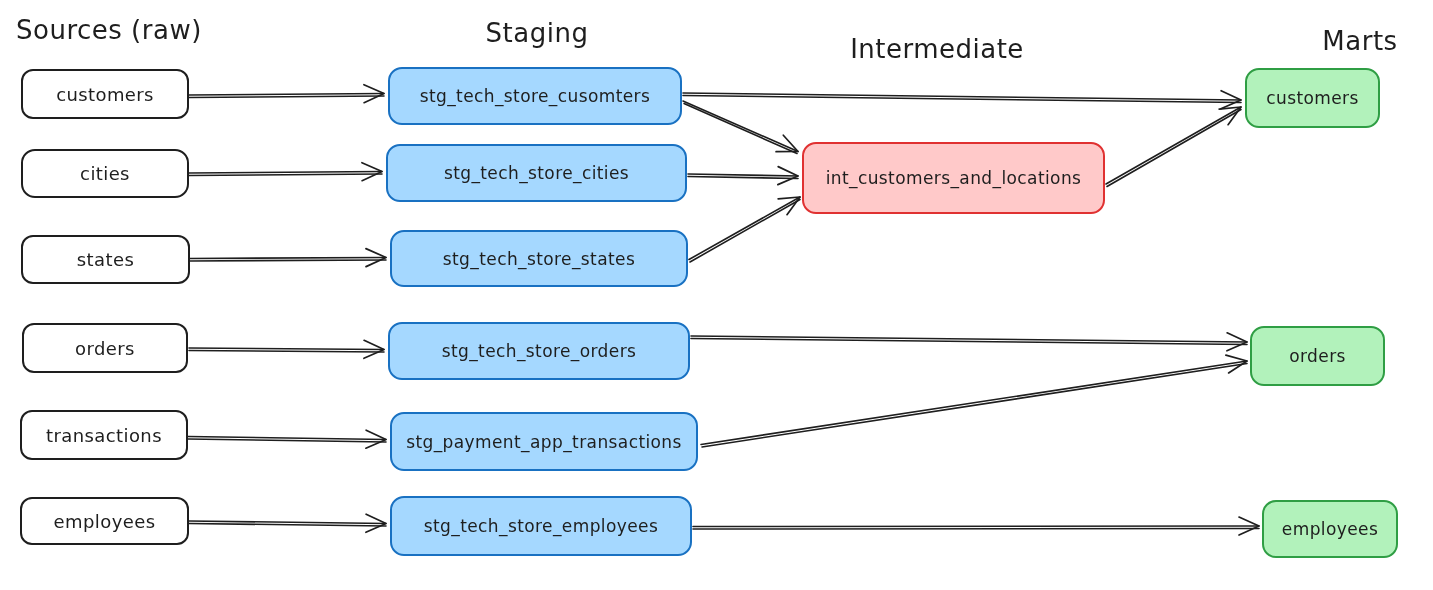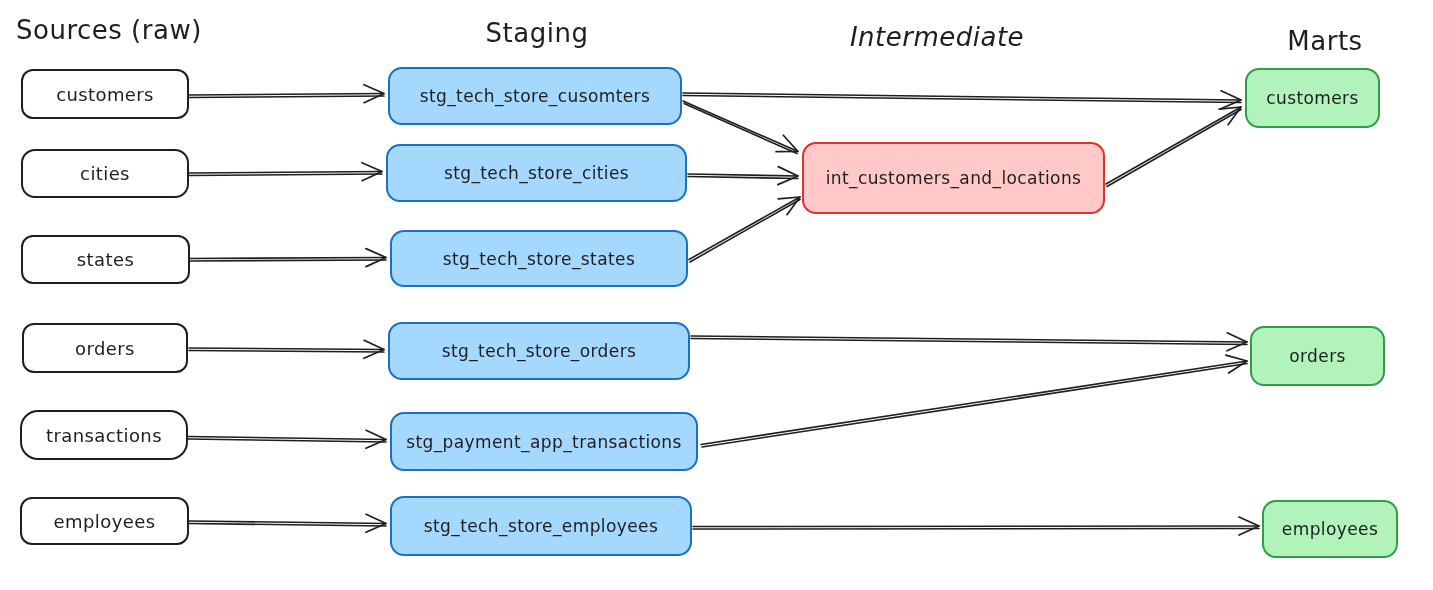--- a/index.html
+++ b/index.html
@@ -98,28 +98,28 @@
     <path class="edge" d="M690,262 L800,199.5 M689,259.5 L800,197" marker-end="url(#ah)"></path>
     <path class="edge" d="M1107,186.5 L1241,109.5 M1106,184 L1241,107" marker-end="url(#ah)"></path>
 
     <path class="edge" d="M691,338.5 L1247,344.5 M691,336 L1247,342" marker-end="url(#ah)"></path>
     <path class="edge" d="M702,447 L1247,363.5 M701,444.5 L1247,361" marker-end="url(#ah)"></path>
     <path class="edge" d="M693,529 L1259,528.5 M693,526.5 L1259,526" marker-end="url(#ah)"></path>
   </svg>
 
   <div class="col-header" style="left:16px; top:15px; width:180px;">Sources (raw)</div>
   <div class="col-header" style="left:447px; top:18px; width:180px;">Staging</div>
-  <div class="col-header" style="left:842px; top:22px; width:190px;font-style:italic;">Intermediate</div>
-  <div class="col-header" style="left:1260px; top:26px; width:130px;">Marts</div>
+  <div class="col-header" style="left:842px; top:34px; width:190px;">Intermediate</div>
+  <div class="col-header" style="left:1295px; top:26px; width:130px;">Marts</div>
 
   <div class="node source" style="left:21px; top:69px; width:168px; height:50px;">customers</div>
   <div class="node source" style="left:21px; top:149px; width:168px; height:49px;border-radius:14px;">cities</div>
   <div class="node source" style="left:21px; top:235px; width:169px; height:49px;">states</div>
   <div class="node source" style="left:22px; top:323px; width:166px; height:50px;">orders</div>
-  <div class="node source" style="left:20px; top:410px; width:168px; height:50px;border-radius:18px;">transactions</div>
+  <div class="node source" style="left:20px; top:410px; width:168px; height:50px;">transactions</div>
   <div class="node source" style="left:20px; top:497px; width:169px; height:48px;">employees</div>
 
   <div class="node staging" style="left:388px; top:67px; width:294px; height:58px;">stg_tech_store_cusomters</div>
   <div class="node staging" style="left:386px; top:144px; width:301px; height:58px;">stg_tech_store_cities</div>
   <div class="node staging" style="left:390px; top:230px; width:298px; height:57px;">stg_tech_store_states</div>
   <div class="node staging" style="left:388px; top:322px; width:302px; height:58px;">stg_tech_store_orders</div>
   <div class="node staging" style="left:390px; top:412px; width:308px; height:59px;">stg_payment_app_transactions</div>
   <div class="node staging" style="left:390px; top:496px; width:302px; height:60px;">stg_tech_store_employees</div>
 
   <div class="node intermediate" style="left:802px; top:142px; width:303px; height:72px;">int_customers_and_locations</div>

